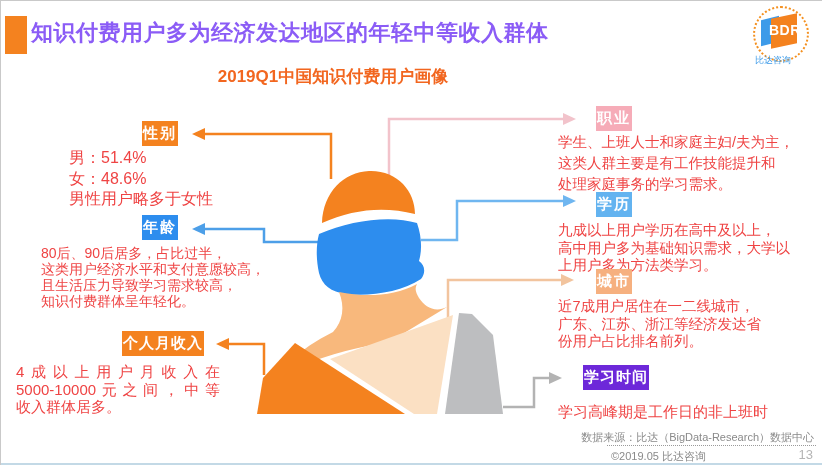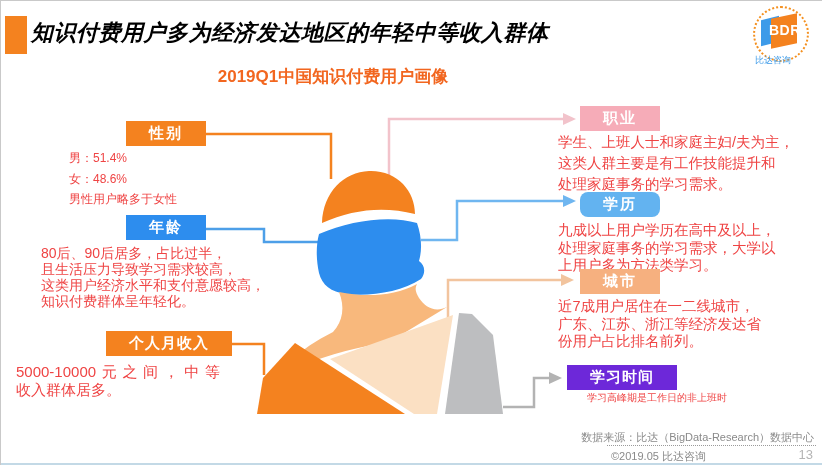--- a/index.html
+++ b/index.html
@@ -1,44 +1,44 @@
 <!DOCTYPE html>
 <html><head>
 <meta charset="utf-8">
 <style>
   html,body{margin:0;padding:0;background:#eee;font-family:"Liberation Sans","DejaVu Sans",sans-serif;}
   #slide{position:relative;width:822px;height:465px;background:#fff;border:1px solid #c9c9c9;
          margin:0 auto;overflow:hidden;}
   .abs{position:absolute;}
   
   #accent-bar{left:4px;top:15px;width:22px;height:38px;background:#F4821F;}
-  #page-title{left:30px;top:17px;font-size:22px;font-weight:bold;color:#000000;letter-spacing:.5px;white-space:nowrap;font-style:italic;}
+  #page-title{left:30px;top:17px;font-size:22px;font-weight:bold;color:#8b5cf6;letter-spacing:.5px;white-space:nowrap;}
   #page-subtitle{left:0;top:64px;width:664px;text-align:center;font-size:17px;font-weight:bold;color:#F2661F;}
   
   #logo{left:746px;top:3px;width:70px;height:64px;}
   #logo .ring{position:absolute;left:6px;top:2px;width:52px;height:52px;border:2px dotted #F4901F;border-radius:50%;}
   #logo .flag-blue{position:absolute;left:14px;top:14px;width:18px;height:26px;background:#3D9BE9;transform:skewY(-14deg);}
   #logo .flag-orange{position:absolute;left:24px;top:12px;width:26px;height:30px;background:#F4821F;transform:skewY(-12deg);}
   #logo .bdr{position:absolute;left:22px;top:18px;font-size:14px;font-weight:bold;color:#fff;letter-spacing:.5px;}
   #logo .caption{position:absolute;left:8px;top:50px;font-size:9px;color:#3D9BE9;white-space:nowrap;}
   
   .badge{position:absolute;color:#fff;font-weight:bold;font-size:15px;letter-spacing:2px;
-         padding:3px 23px;text-align:center;white-space:nowrap;z-index:5;}
+         padding:3px 1px;text-align:center;white-space:nowrap;z-index:5;margin-left:16px;}
   .bg-orange{background:#F4821F;} .bg-blue{background:#2D8DEE;} .bg-lblue{background:#63B3F0;}
   .bg-pink{background:#F6ACB8;} .bg-peach{background:#F6B07F;} .bg-gray{background:#6d28d9;}
   
   .txt{position:absolute;color:#ef4444;z-index:4;}
-  #gender-stats{left:68px;top:147px;font-size:12px;line-height:20.5px;}
+  #gender-stats{left:68px;top:147px;font-size:16px;line-height:20.5px;}
   #age-description{left:40px;top:244px;font-size:14px;line-height:16px;}
   #income-description{left:15px;top:362px;width:204px;font-size:15px;line-height:17.5px;}
   #income-description .justify{text-align:justify;text-align-last:justify;}
   #occupation-description{left:557px;top:131px;font-size:14.5px;line-height:21px;}
   #education-description{left:557px;top:221px;font-size:14.5px;line-height:17.5px;}
   #city-description{left:557px;top:297px;font-size:14.5px;line-height:17.5px;}
-  #study-time-description{left:557px;top:388px;font-size:10px;line-height:18px;margin-left:29px;}
+  #study-time-description{left:557px;top:402px;font-size:15px;line-height:18px;}
   
   #footer-source{left:560px;top:429px;width:253px;text-align:right;font-size:11px;color:#8a8a8a;}
   #footer-divider{left:606px;top:444px;width:209px;border-top:1px dotted #9a9a9a;height:0;}
   #footer-copyright{left:610px;top:448px;font-size:11px;color:#8a8a8a;}
   #page-number{left:782px;top:446px;width:30px;text-align:right;font-size:13px;color:#b5b5b5;}
   #bottom-strip{left:0;bottom:0;width:822px;height:3px;background:#C3D9E6;}
   svg{position:absolute;left:0;top:0;}
 </style>
 </head>
 <body>
@@ -84,51 +84,52 @@
              L446,306 C434,312 424,306 418,297 C414,290 414,287 416,283 C393,296 362,296 338,291 Z" fill="#F8B87C"></path>
     <path d="M256,413 L262,377 L294,342 L404,413 Z" fill="#F4821F"></path>
     <path d="M329,358 L452,314 L436,413 L413,413 Z" fill="#FBE0C3"></path>
     <path d="M458,312 L471,313 L492,334 L502,413 L444,413 Z" fill="#BDBEC0"></path>
   </svg>
 
   <div class="badge bg-orange" style="left:125px;top:120px;">性别</div>
   <div class="badge bg-blue" style="left:125px;top:214px;">年龄</div>
   <div class="badge bg-orange" style="left:105px;top:330px;letter-spacing:1px;">个人月收入</div>
   <div class="badge bg-pink" style="left:579px;top:105px;">职业</div>
-  <div class="badge bg-lblue" style="left:579px;top:191px;border-radius:8px;">学历</div>
+  <div class="badge bg-lblue" style="left:579px;top:191px;">学历</div>
   <div class="badge bg-peach" style="left:579px;top:268px;">城市</div>
   <div class="badge bg-gray" style="left:566px;top:364px;letter-spacing:1px;">学习时间</div>
 
   <div class="txt" id="gender-stats">
     <div>男：51.4%</div>
     <div>女：48.6%</div>
     <div>男性用户略多于女性</div>
   </div>
 
   <div class="txt" id="age-description">
     <div>80后、90后居多，占比过半，</div>
+    <div>这类用户经济水平和支付意愿较高，</div>
     <div>且生活压力导致学习需求较高，</div>
-    <div>这类用户经济水平和支付意愿较高，</div>
     <div>知识付费群体呈年轻化。</div>
   </div>
 
   <div class="txt" id="income-description">
+    <div class="justify">4成以上用户月收入在</div>
     <div class="justify">5000-10000元之间，中等</div>
     <div>收入群体居多。</div>
   </div>
 
   <div class="txt" id="occupation-description">
     <div>学生、上班人士和家庭主妇/夫为主，</div>
     <div>这类人群主要是有工作技能提升和</div>
     <div>处理家庭事务的学习需求。</div>
   </div>
 
   <div class="txt" id="education-description">
     <div>九成以上用户学历在高中及以上，</div>
-    <div>处理家庭事务的学习需求，大学以</div>
+    <div>高中用户多为基础知识需求，大学以</div>
     <div>上用户多为方法类学习。</div>
   </div>
 
   <div class="txt" id="city-description">
     <div>近7成用户居住在一二线城市，</div>
     <div>广东、江苏、浙江等经济发达省</div>
     <div>份用户占比排名前列。</div>
   </div>
 
   <div class="txt" id="study-time-description">

